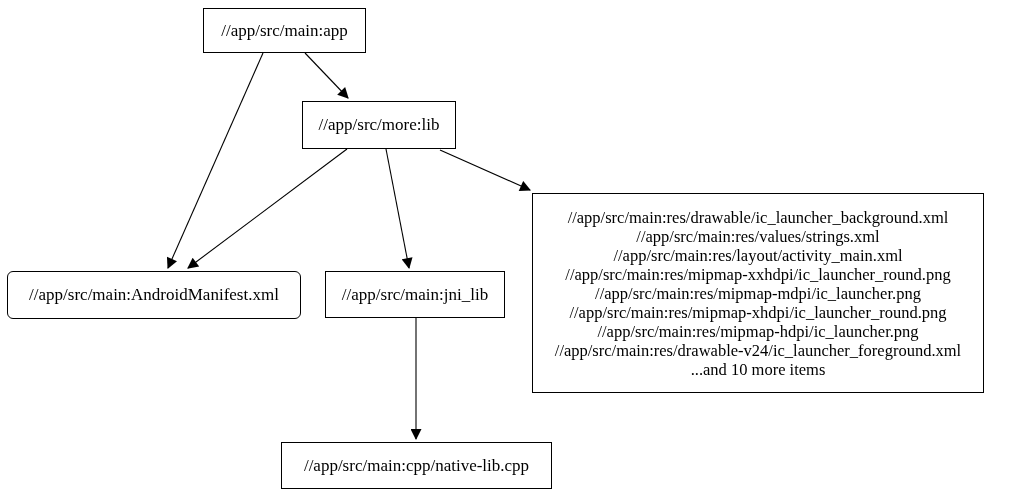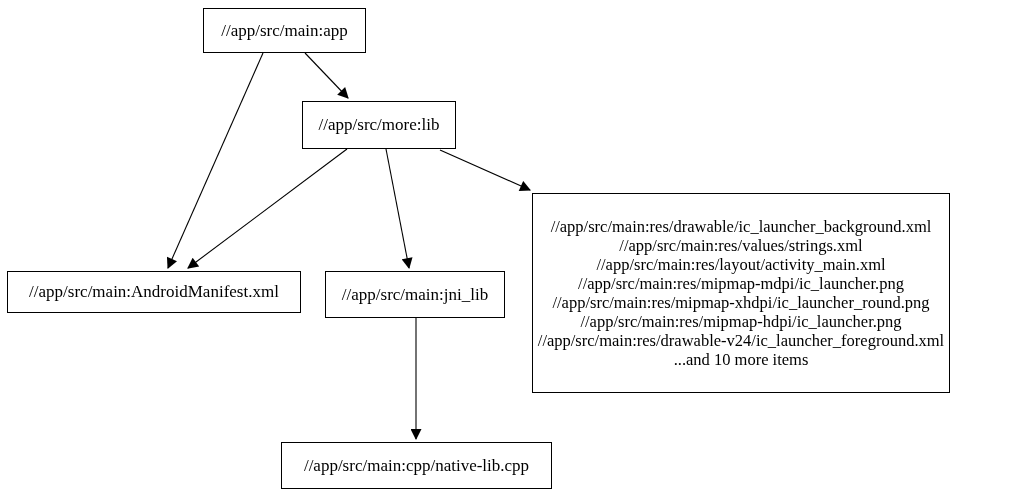--- a/index.html
+++ b/index.html
@@ -33,25 +33,25 @@
     border: 1px solid #000000;
     display: flex;
     align-items: center;
     justify-content: center;
     font-size: 17px;
     white-space: nowrap;
     text-align: center;
   }
   .node-app      { left: 203px; top: 8px;   width: 163px; height: 45px; }
   .node-lib      { left: 302px; top: 101px; width: 154px; height: 48px; }
-  .node-manifest { left: 7px;   top: 271px; width: 294px; height: 42px; }
+  .node-manifest { left: 7px;   top: 271px; width: 294px; height: 48px; border-radius: 6px; }
   .node-jni      { left: 325px; top: 271px; width: 180px; height: 47px; }
   .node-native   { left: 281px; top: 442px; width: 271px; height: 47px; }
   .node-res {
-    left: 532px; top: 193px; width: 418px; height: 200px;
+    left: 532px; top: 193px; width: 452px; height: 200px;
     flex-direction: column;
     justify-content: center;
     font-size: 16.5px;
     line-height: 19px;
   }
   .node-res .res-line {
     width: 100%;
     text-align: center;
   }
 </style>
@@ -87,20 +87,21 @@
   </div>
 
   <div class="node node-jni">
     <span>//app/src/main:jni_lib</span>
   </div>
 
   <div class="node node-res">
     <div class="res-line">//app/src/main:res/drawable/ic_launcher_background.xml</div>
     <div class="res-line">//app/src/main:res/values/strings.xml</div>
     <div class="res-line">//app/src/main:res/layout/activity_main.xml</div>
+    <div class="res-line">//app/src/main:res/mipmap-xxhdpi/ic_launcher_round.png</div>
     <div class="res-line">//app/src/main:res/mipmap-mdpi/ic_launcher.png</div>
     <div class="res-line">//app/src/main:res/mipmap-xhdpi/ic_launcher_round.png</div>
     <div class="res-line">//app/src/main:res/mipmap-hdpi/ic_launcher.png</div>
     <div class="res-line">//app/src/main:res/drawable-v24/ic_launcher_foreground.xml</div>
     <div class="res-line">...and 10 more items</div>
   </div>
 
   <div class="node node-native">
     <span>//app/src/main:cpp/native-lib.cpp</span>
   </div>

